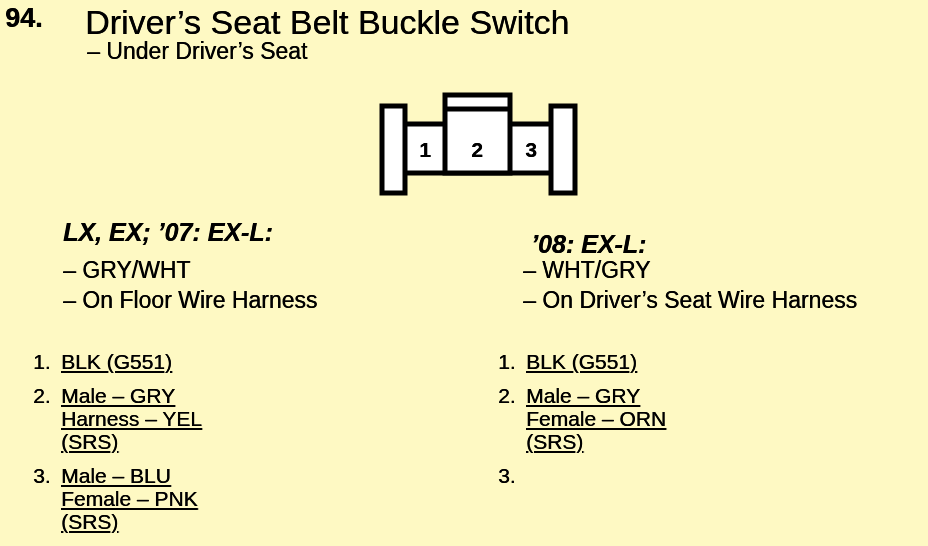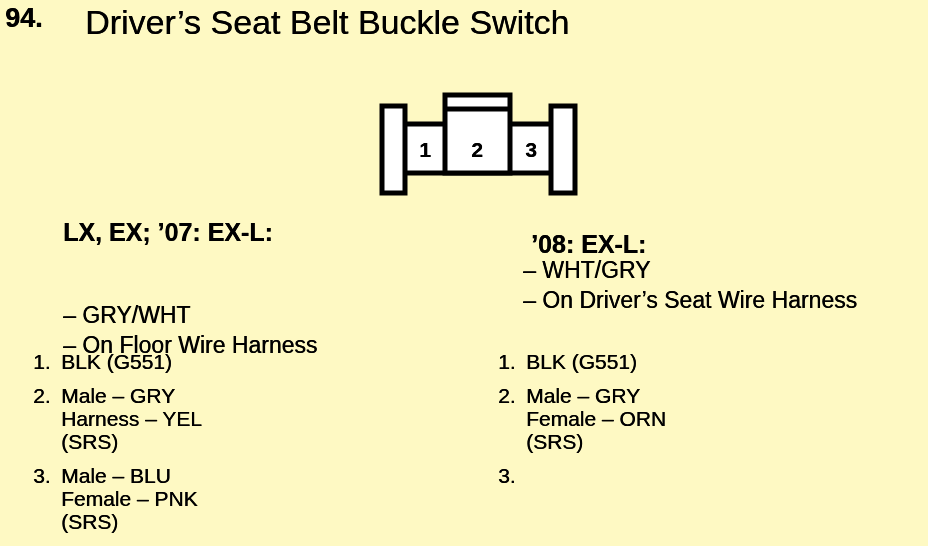--- a/index.html
+++ b/index.html
@@ -37,46 +37,47 @@
   
   .connector { left: 375px; top: 88px; }
   .connector text {
     font-family: "Liberation Sans", sans-serif;
     font-size: 21px; font-weight: 700;
     fill: #000000;
   }
 
   
   .col-heading {
-    font-size: 25px; font-weight: 700; line-height: 1;
+    font-size: 25px; font-weight: 700; line-height: 1; font-style: italic;
   }
   .heading-left  { left: 63px;  top: 220px; }
   .heading-right { left: 519px; top: 220px; }
 
   .col-details { font-size: 23px; line-height: 30px; }
-  .details-left  { left: 63px;  top: 255px; margin-top: 45px; }
+  .details-left  { left: 63px;  top: 255px; }
   .details-right { left: 523px; top: 255px; }
   .detail-line { display: block; }
 
   
   .pin-list { font-size: 21px; line-height: 23px; }
   .pins-left  { left: 33px;  top: 350px; }
   .pins-right { left: 498px; top: 350px; }
   .pin-item { display: flex; margin-bottom: 11px; }
   .pin-num { flex: 0 0 28px; width: 28px; }
   .pin-lines { display: block; }
-  .pin-line { display: block; }
+  .pin-line { display: block; text-decoration: underline; }
 </style>
 </head>
 <body>
 
 <div class="page">
 
   <span class="abs page-number">94.</span>
   <h1 class="abs page-title" style="margin:0">Driver’s Seat Belt Buckle Switch</h1>
+  <div class="abs page-subtitle">– Under Driver’s Seat</div>
 
   <svg class="abs connector" width="210" height="115" viewBox="0 0 210 115">
     <g fill="#ffffff" stroke="#000000" stroke-width="5">
 
       <rect x="25" y="36" width="152" height="49"></rect>
 
       <rect x="70" y="7" width="65" height="78"></rect>
 
       <rect x="7" y="18" width="23" height="87"></rect>
 

